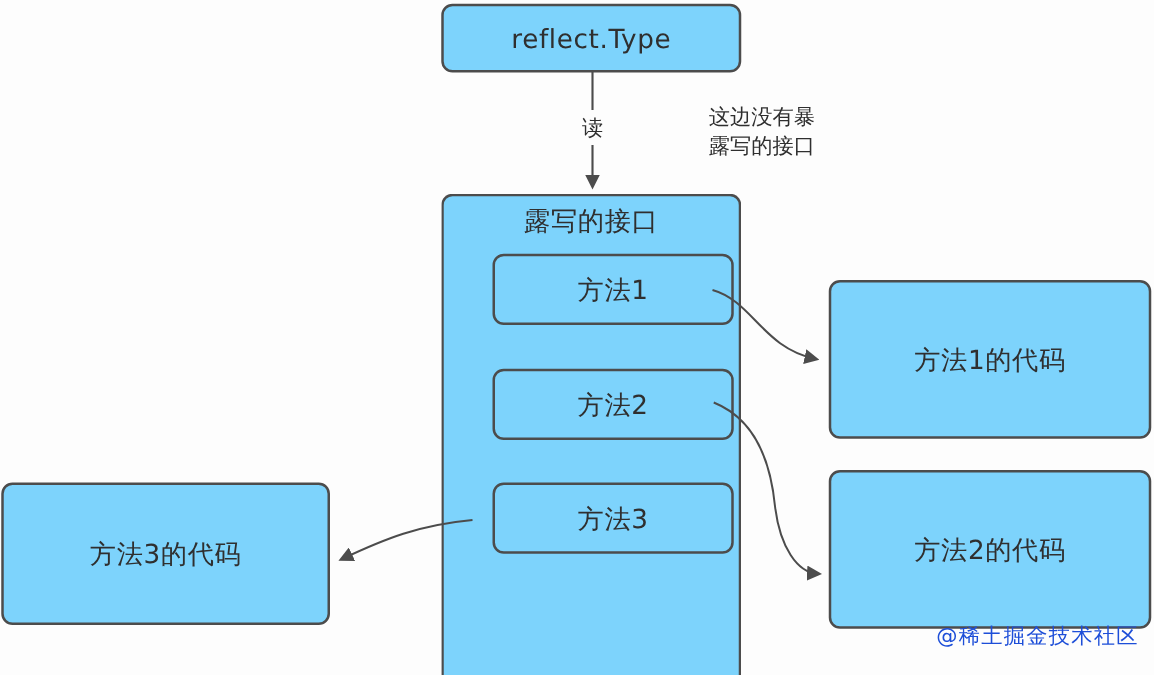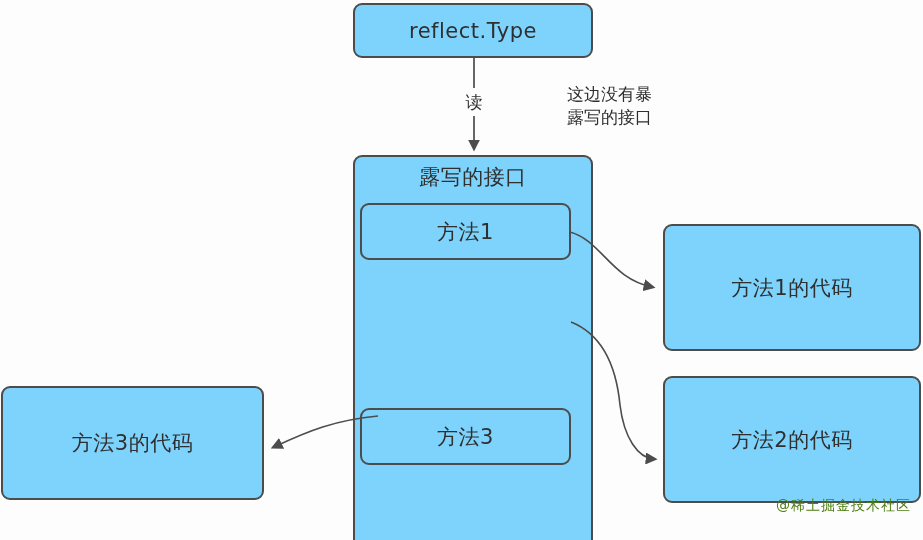--- a/index.html
+++ b/index.html
@@ -34,24 +34,24 @@
     box-sizing: border-box;
   }
   .node.top-box      { left: 353px; top: 3px;   width: 240px; height: 55px; }
   .node.container-box{
     left: 353px; top: 155px; width: 240px; height: 400px;
     align-items: flex-start; justify-content: center;
     padding-top: 6px;
     border-bottom: none;
     border-radius: 9px 9px 0 0;
   }
-  .node.method-box   { left: 360px; width: 211px; height: 57px; }
+  .node.method-box   { left: 394px; width: 193px; height: 57px; }
   .node.method-1 { top: 203px; }
   .node.method-2 { top: 295px; }
-  .node.method-3 { top: 386px; margin-top: 22px; }
+  .node.method-3 { top: 386px; }
   .node.code-box { width: 258px; height: 127px; }
   .node.code-1 { left: 663px; top: 224px; }
   .node.code-2 { left: 663px; top: 376px; }
   .node.code-3 { left: 1px;  top: 386px; width: 263px; height: 114px; }
 
   .edge-label {
     position: absolute;
     left: 457px;
     top: 88px;
     width: 34px;
@@ -70,22 +70,22 @@
     font-size: 17px;
     line-height: 23px;
     white-space: pre-line;
     text-align: left;
     z-index: 5;
   }
   .watermark {
     position: absolute;
     right: 12px;
     top: 497px;
-    font-size: 14px;
-    color: #4d7c0f;
+    font-size: 17px;
+    color: #1d4ed8;
     letter-spacing: 1px;
     z-index: 6;
   }
   svg.connectors {
     position: absolute;
     inset: 0;
     z-index: 4;
     pointer-events: none;
   }
 </style>
@@ -97,20 +97,23 @@
   <div class="node top-box">
     <span>reflect.Type</span>
   </div>
 
   <div class="node container-box">
     <span>露写的接口</span>
   </div>
 
   <div class="node method-box method-1">
     <span>方法1</span>
+  </div>
+  <div class="node method-box method-2">
+    <span>方法2</span>
   </div>
   <div class="node method-box method-3">
     <span>方法3</span>
   </div>
 
   <div class="node code-box code-1">
     <span>方法1的代码</span>
   </div>
   <div class="node code-box code-2">
     <span>方法2的代码</span>

